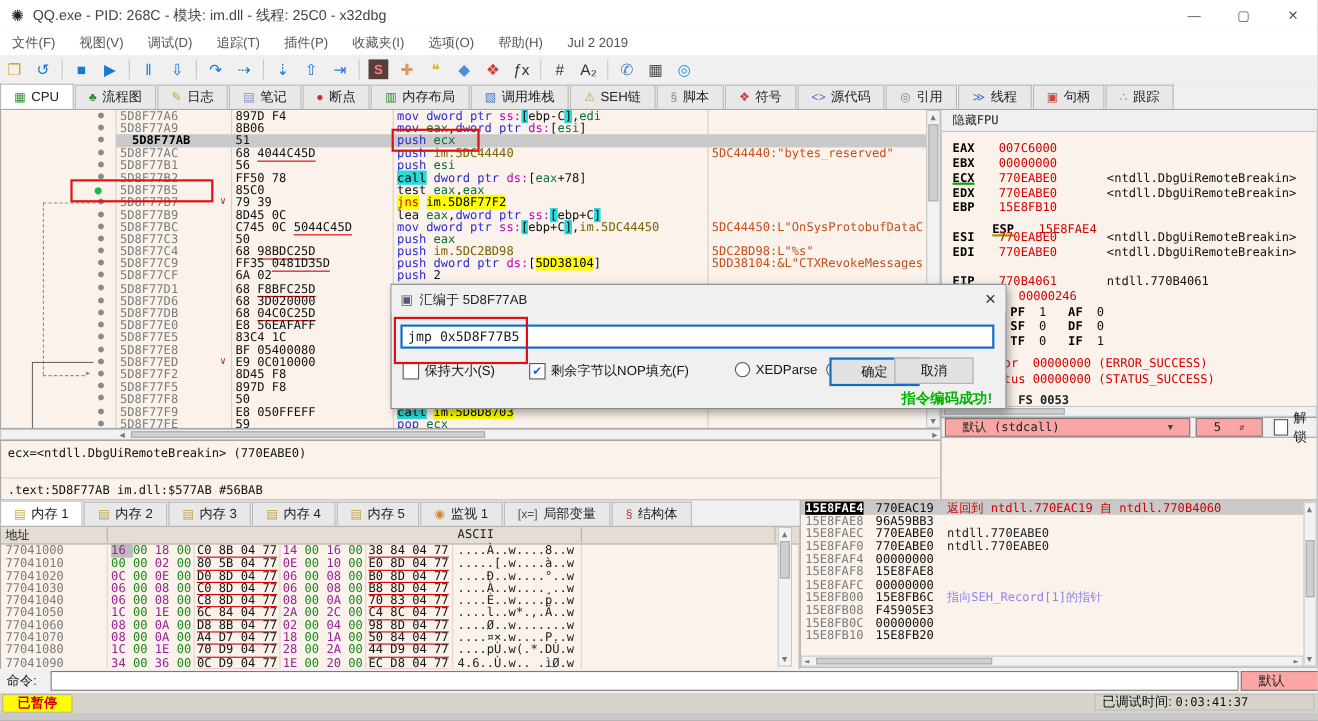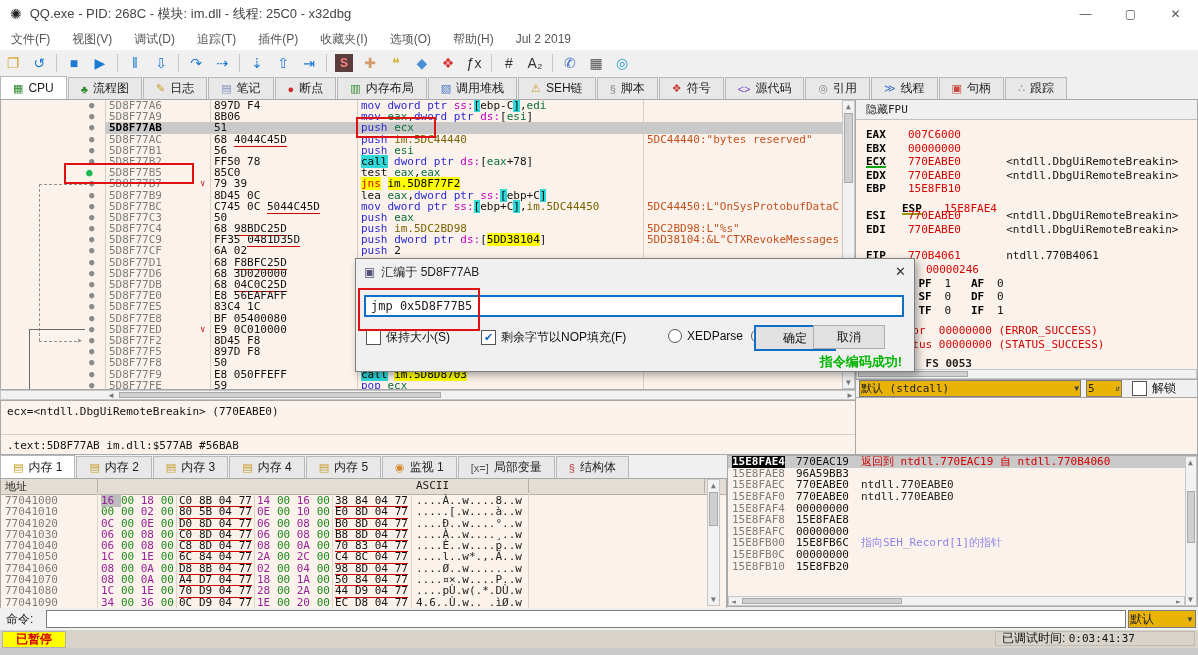--- a/index.html
+++ b/index.html
@@ -25,21 +25,21 @@
   .tab{height:21px;display:flex;align-items:center;padding:0 12px;border:1px solid #b8b8b8;border-bottom:none;background:#e8e8e8;margin-right:1px;color:#222;white-space:nowrap;}
   .tab.active{background:#fff;height:22px;}
   .tab .ti{margin-right:5px;font-size:11px;}
   
   .pane{position:absolute;background:#fbf3eb;border:1px solid #a8a8a8;box-sizing:border-box;}
   
   #disasm{left:0;top:99px;width:856px;height:291px;overflow:hidden;}
   .drow{position:relative;height:11.2px;line-height:11.2px;white-space:pre;}
   .drow.sel{background:linear-gradient(90deg,rgba(0,0,0,0) 0 104px,#c9c9c9 104px 843px,rgba(0,0,0,0) 843px);}
   .c-addr{position:absolute;left:108px;color:#7c7c7c;}
-  .c-addr.selA{color:#000;font-weight:bold;}
+  .c-addr.selA{color:#000;font-weight:bold;margin-left:11px;}
   .c-bytes{position:absolute;left:213px;color:#111;}
   .c-ins{position:absolute;left:360px;}
   .c-cmt{position:absolute;left:646px;width:196px;overflow:hidden;color:#c4501e;}
   .dot{position:absolute;left:88px;color:#8a8a8a;font-size:9px;}
   .dotg{position:absolute;left:85px;color:#1db954;font-size:11px;}
   .mark{position:absolute;left:199px;color:#cc2222;font-size:9px;}
   .colsep{position:absolute;top:0;width:1px;height:291px;background:#d8cfc4;}
   .b{color:#2a2ad4}.k{color:#111}.g{color:#0a6e3c}.m{color:#c000c0}.o{color:#7a6200}
   .cb{background:#2fd9d9;color:#000}.ry{background:#ffff00;color:#dd0000}.ky{background:#ffff00;color:#000}
   .ub{border-bottom:1px solid #d00000;}
@@ -61,21 +61,21 @@
   
   #regs{left:855px;top:99px;width:343px;height:356px;}
   #fpubtn{position:absolute;left:0;top:0;width:341px;height:20px;background:#f0f0f0;border-bottom:1px solid #c0c0c0;display:flex;align-items:center;padding-left:10px;box-sizing:border-box;}
   .rline{position:absolute;white-space:pre;}
   .rname{font-weight:bold;color:#000;display:inline-block;width:42px;}
   .rval{color:#d40000;}
   .rext{color:#111;}
   .redtx{color:#d40000;}
   #regscroll{left:856px;top:369px;width:341px;height:10px;}
   #callconvrow{position:absolute;left:855px;top:379px;width:343px;height:19px;background:#f0f0f0;border:1px solid #a8a8a8;box-sizing:border-box;display:flex;align-items:center;}
-  .combo{background:#eab308;border:1px solid #7a7a7a;height:15px;display:flex;align-items:center;padding:0 1px;position:relative;}
+  .combo{background:#fca5a5;border:1px solid #7a7a7a;height:15px;display:flex;align-items:center;padding:0 15px;position:relative;}
   .combo .arr{margin-left:auto;font-size:8px;color:#444;}
   #args{left:855px;top:397px;width:343px;height:58px;}
   .aline{position:absolute;left:4px;white-space:pre;color:#111;}
   .aline.sel{background:#c9c9c9;width:330px;}
   
   #btabs{position:absolute;left:0;top:455px;width:727px;height:23px;background:#f0f0f0;display:flex;align-items:flex-end;}
   
   #dump{left:0;top:478px;width:727px;height:165px;}
   #dumphead{position:absolute;left:0;top:0;width:725px;height:15px;background:#e3ddd3;border-bottom:1px solid #b8b0a4;}
   .dh{position:absolute;top:0;height:14px;border-right:1px solid #b8b0a4;padding-left:4px;color:#222;font-size:11px;}
@@ -412,20 +412,21 @@
   <div id="stack" class="pane mo">
     <div id="stackrows">
         <div class="strow sel"><span class="s-a selA">15E8FAE4</span><span class="s-v">770EAC19</span><span class="s-c red">返回到 ntdll.770EAC19 自 ntdll.770B4060</span></div>
         <div class="strow"><span class="s-a">15E8FAE8</span><span class="s-v">96A59BB3</span></div>
         <div class="strow"><span class="s-a">15E8FAEC</span><span class="s-v">770EABE0</span><span class="s-c ">ntdll.770EABE0</span></div>
         <div class="strow"><span class="s-a">15E8FAF0</span><span class="s-v">770EABE0</span><span class="s-c ">ntdll.770EABE0</span></div>
         <div class="strow"><span class="s-a">15E8FAF4</span><span class="s-v">00000000</span></div>
         <div class="strow"><span class="s-a">15E8FAF8</span><span class="s-v">15E8FAE8</span></div>
         <div class="strow"><span class="s-a">15E8FAFC</span><span class="s-v">00000000</span></div>
         <div class="strow"><span class="s-a">15E8FB00</span><span class="s-v">15E8FB6C</span><span class="s-c lav">指向SEH_Record[1]的指针</span></div>
+        <div class="strow"><span class="s-a">15E8FB08</span><span class="s-v">F45905E3</span></div>
         <div class="strow"><span class="s-a">15E8FB0C</span><span class="s-v">00000000</span></div>
         <div class="strow"><span class="s-a">15E8FB10</span><span class="s-v">15E8FB20</span></div>
       </div>
     <div class="sb" style="left:457px;top:0;width:12px;height:150px">
       <span class="sbar" style="left:2px;top:1px">▲</span>
       <div class="thumb" style="left:1px;top:34px;width:8px;height:52px"></div>
       <span class="sbar" style="left:2px;top:138px">▼</span>
     </div>
     <div class="sb" style="left:0;top:140px;width:457px;height:10px">
       <span class="sbar" style="left:2px;top:0px">◄</span>

